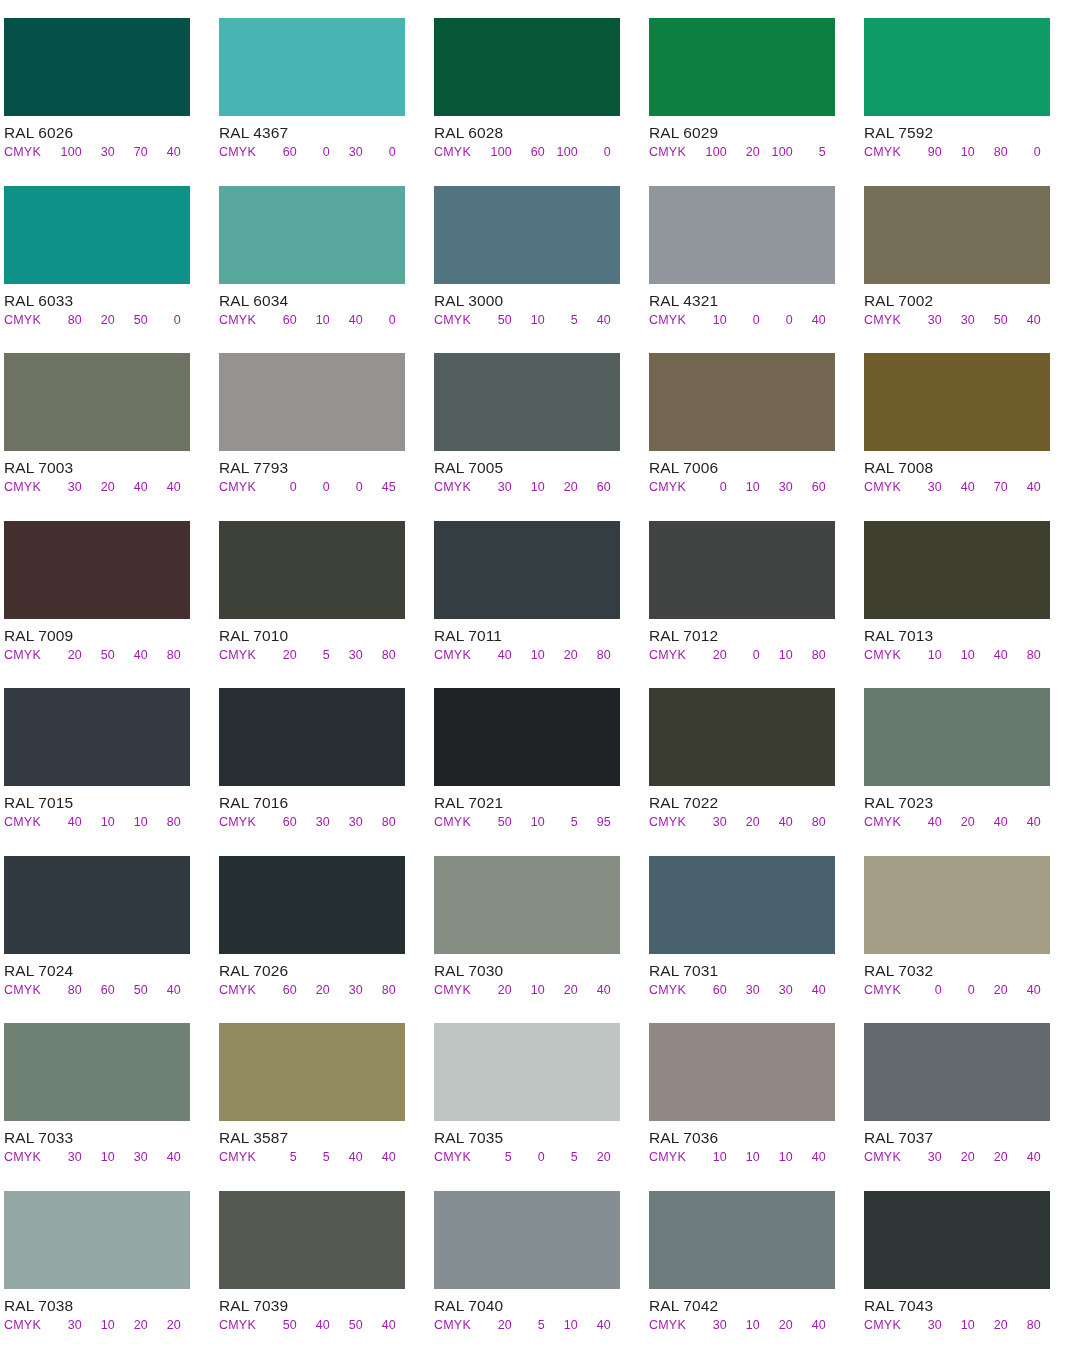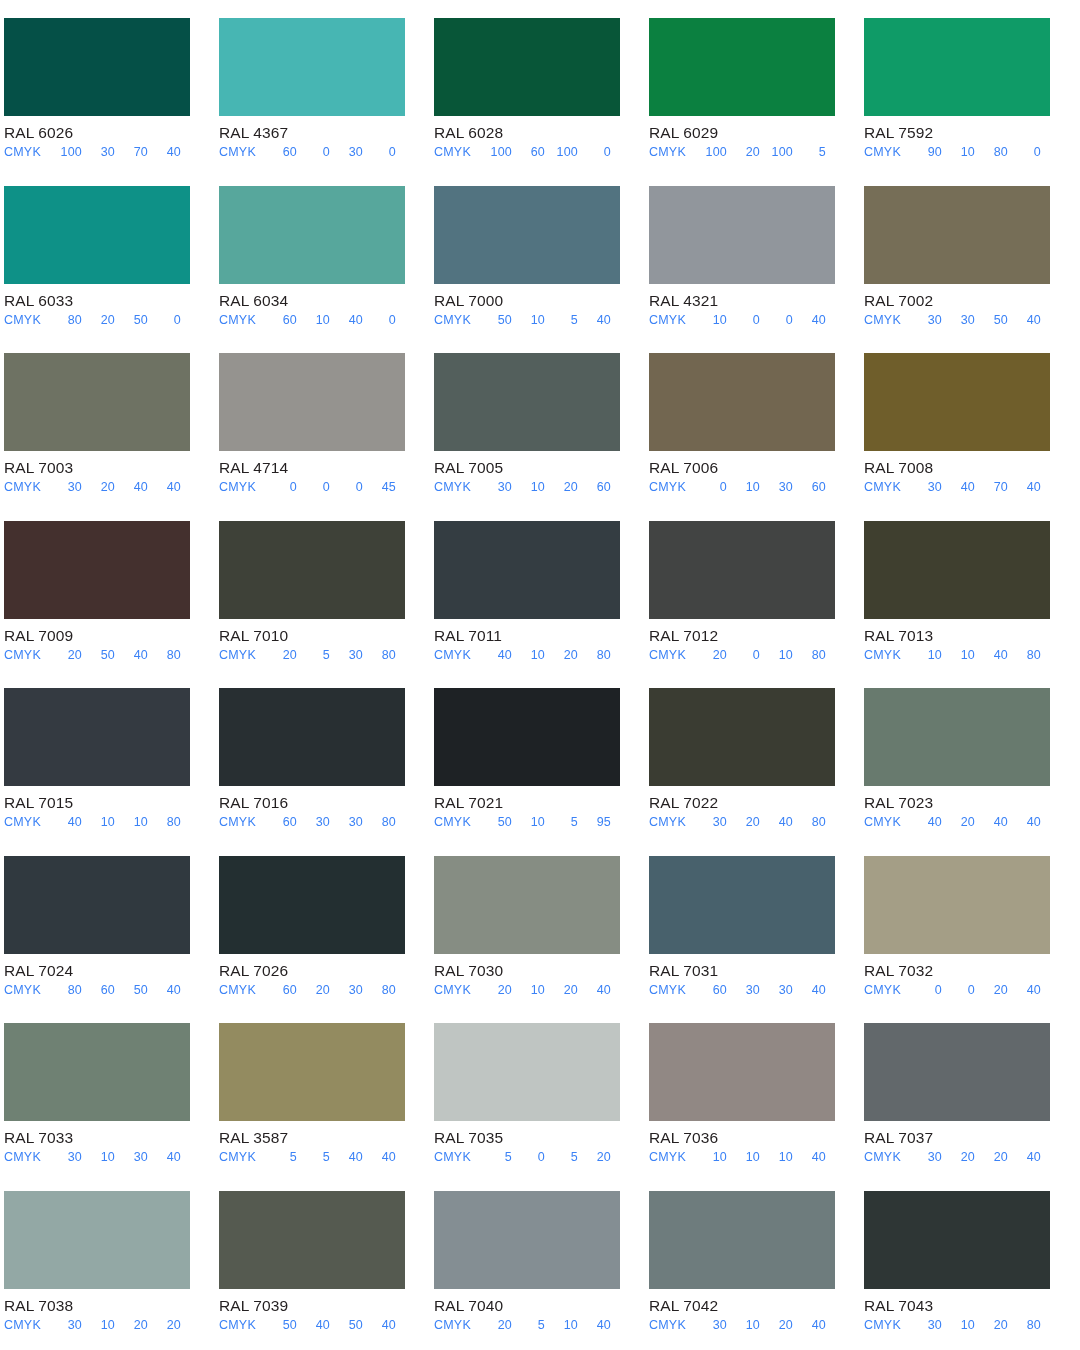--- a/index.html
+++ b/index.html
@@ -40,21 +40,21 @@
     letter-spacing: 0.1px;
     margin-top: 8px;
     line-height: 17px;
     white-space: nowrap;
   }
   .swatch-cmyk {
     margin-top: 4px;
     display: flex;
     align-items: baseline;
     font-size: 12.5px;
-    color: #3b82f6;
+    color: #a21caf;
     line-height: 15px;
     white-space: nowrap;
   }
   .cmyk-label {
     width: 44px;
     letter-spacing: 0.2px;
   }
   .cmyk-val {
     width: 33px;
     text-align: right;
@@ -138,21 +138,21 @@
       <div class="swatch-cmyk">
         <span class="cmyk-label">CMYK</span>
         <span class="cmyk-val c-first">60</span>
         <span class="cmyk-val">10</span>
         <span class="cmyk-val">40</span>
         <span class="cmyk-val">0</span>
       </div>
     </div>
     <div class="swatch-cell">
       <div class="swatch-chip" style="background-color: rgb(82, 115, 128);"></div>
-      <div class="swatch-name">RAL 7000</div>
+      <div class="swatch-name">RAL 3000</div>
       <div class="swatch-cmyk">
         <span class="cmyk-label">CMYK</span>
         <span class="cmyk-val c-first">50</span>
         <span class="cmyk-val">10</span>
         <span class="cmyk-val">5</span>
         <span class="cmyk-val">40</span>
       </div>
     </div>
     <div class="swatch-cell">
       <div class="swatch-chip" style="background-color: rgb(145, 150, 156);"></div>
@@ -182,21 +182,21 @@
       <div class="swatch-cmyk">
         <span class="cmyk-label">CMYK</span>
         <span class="cmyk-val c-first">30</span>
         <span class="cmyk-val">20</span>
         <span class="cmyk-val">40</span>
         <span class="cmyk-val">40</span>
       </div>
     </div>
     <div class="swatch-cell">
       <div class="swatch-chip" style="background-color: rgb(149, 147, 143);"></div>
-      <div class="swatch-name">RAL 4714</div>
+      <div class="swatch-name">RAL 7793</div>
       <div class="swatch-cmyk">
         <span class="cmyk-label">CMYK</span>
         <span class="cmyk-val c-first">0</span>
         <span class="cmyk-val">0</span>
         <span class="cmyk-val">0</span>
         <span class="cmyk-val">45</span>
       </div>
     </div>
     <div class="swatch-cell">
       <div class="swatch-chip" style="background-color: rgb(83, 95, 92);"></div>

